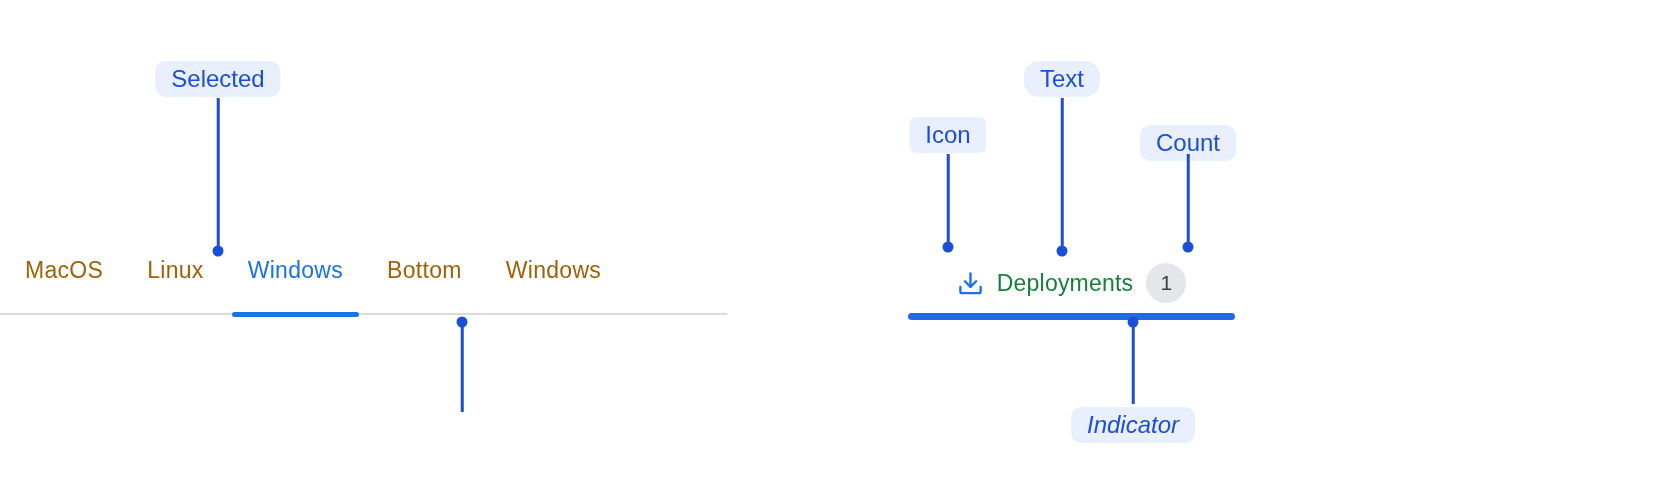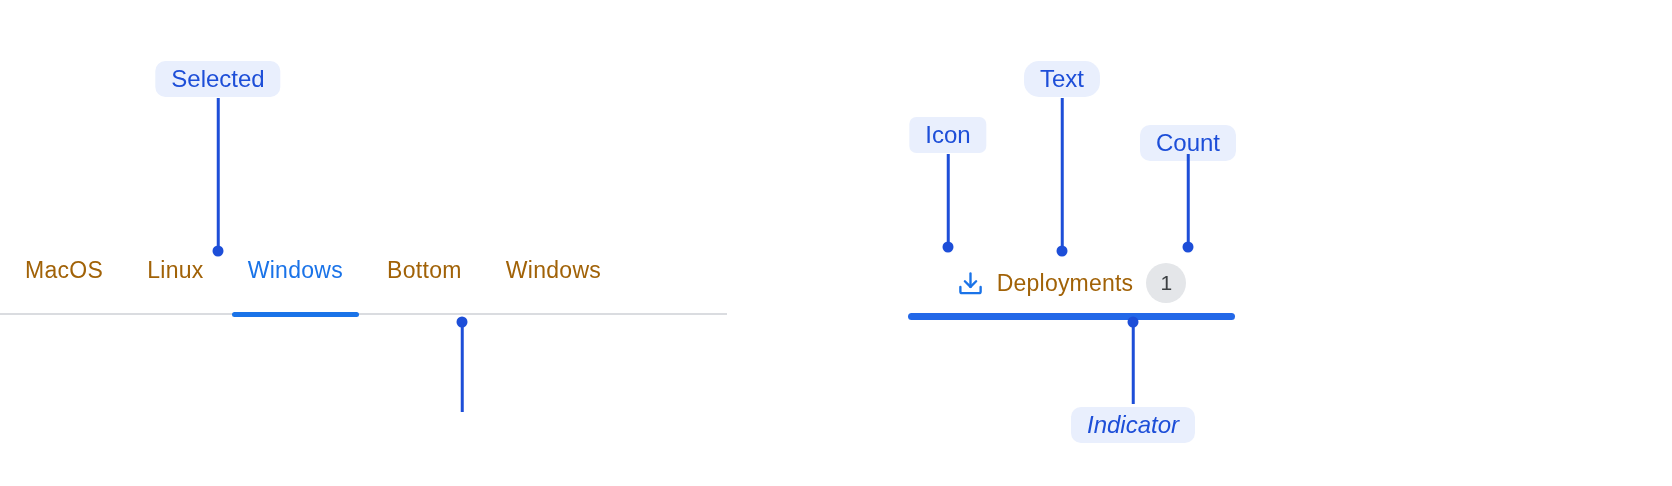--- a/index.html
+++ b/index.html
@@ -84,21 +84,21 @@
     cursor: pointer;
   }
   .deploy-content {
     height: 50px;
     display: flex;
     align-items: center;
     justify-content: center;
     gap: 13px;
   }
   .deploy-label {
-    color: #a16207;
+    color: #15803d;
     font-size: 23px;
     line-height: 30px;
     letter-spacing: 0.2px;
     white-space: nowrap;
   }
   .deploy-icon { display: flex; align-items: center; }
   .count-badge {
     width: 40px;
     height: 40px;
     border-radius: 50%;

